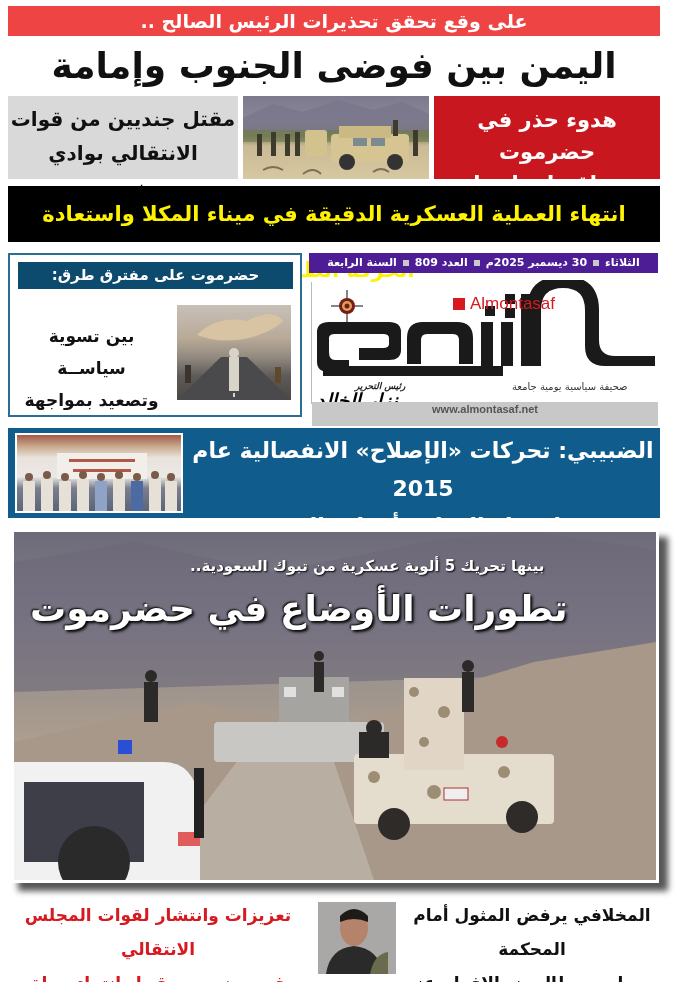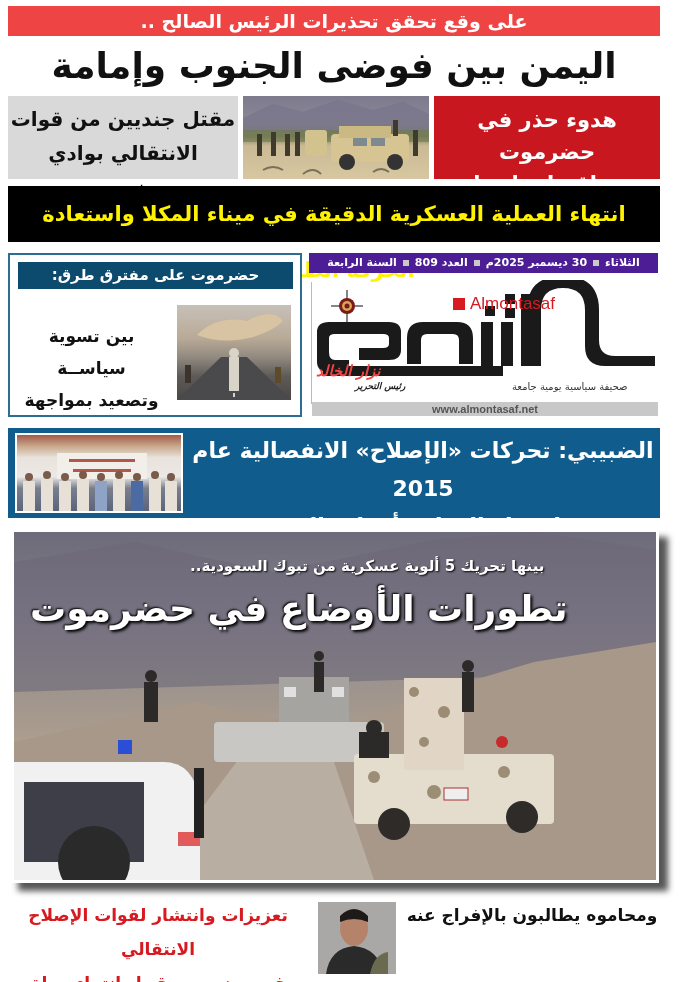--- a/index.html
+++ b/index.html
@@ -29,22 +29,22 @@
   #dateline { left: 309px; top: 253px; width: 349px; height: 20px; background: #4c1d95; color: #fff;
     font-size: 11px; font-weight: bold; text-align: center; line-height: 20px; white-space: nowrap; }
   .sq { display: inline-block; width: 6px; height: 6px; background: #c9c9c9; margin: 0 6px; vertical-align: middle; }
   #logo-area { left: 309px; top: 276px; width: 349px; height: 104px; }
   #logo-word { right: 0; top: 4px; width: 349px; height: 100px; }
   #brand-latin { left: 100px; top: 18px; font-family: "Liberation Sans", sans-serif; direction: ltr;
     color: #d71920; font-size: 17px; padding-left: 44px; }
   #brand-latin .redsq { display: inline-block; width: 12px; height: 12px; background: #d71920; margin-right: 5px; vertical-align: -1px; }
   #tagline { left: 512px; top: 381px; font-size: 10px; color: #333; white-space: nowrap; }
   #editor-label { left: 355px; top: 381px; font-size: 9px; font-weight: bold; color: #222; font-style: italic; white-space: nowrap; }
-  #editor-name { left: 316px; top: 362px; font-family: "DejaVu Serif", serif; font-size: 15px; font-weight: bold; font-style: italic; color: #ef4444; white-space: nowrap; }
-  #website { left: 312px; top: 402px; width: 346px; height: 14px; background: #c8c8c8; color: #555;
+  #editor-name { left: 316px; top: 389px; font-family: "DejaVu Serif", serif; font-size: 19px; font-weight: bold; font-style: italic; color: #000000; white-space: nowrap; }
+  #website { left: 312px; top: 402px; width: 346px; height: 24px; background: #c8c8c8; color: #555;
     font-family: "Liberation Sans", sans-serif; direction: ltr; font-size: 11px; font-weight: bold; text-align: center; line-height: 14px; }
   #masthead-border { left: 311px; top: 282px; width: 1px; height: 122px; background: #bbb; }
 
   
   #hadr-box { left: 8px; top: 253px; width: 294px; height: 164px; border: 2px solid #2b6e91; background: #fff; }
   #hadr-kicker { left: 18px; top: 262px; width: 275px; height: 27px; background: #0c4a6e; color: #fff;
     font-size: 15px; font-weight: bold; text-align: center; line-height: 27px; }
   #hadr-text { left: 14px; top: 320px; width: 155px; color: #111; font-size: 17px; font-weight: bold;
     text-align: center; line-height: 32px; }
   #hadr-photo { left: 177px; top: 305px; width: 114px; height: 95px; overflow: hidden;
@@ -243,27 +243,28 @@
     <circle cx="80" cy="330" r="36" fill="#2a2a2a"></circle>
     <rect x="164" y="300" width="22" height="14" fill="#e25b5b"></rect>
     <rect x="104" y="208" width="14" height="14" fill="#2a4fd6"></rect>
     <rect x="180" y="236" width="10" height="70" fill="#222"></rect>
   </svg>
 </div>
 <div id="photo-kicker" class="abs">بينها تحريك 5 ألوية عسكرية من تبوك السعودية..</div>
 <div id="photo-headline" class="abs">تطورات الأوضاع في حضرموت</div>
 
 <div id="bottom-right" class="abs">
+  <div>المخلافي يرفض المثول أمام المحكمة</div>
   <div>ومحاموه يطالبون بالإفراج عنه</div>
 </div>
 <div id="bottom-photo" class="abs">
   <svg width="78" height="72" viewBox="0 0 78 72">
     <rect x="0" y="0" width="78" height="72" fill="#a9a8a6"></rect>
     <ellipse cx="36" cy="26" rx="14" ry="18" fill="#b5836a"></ellipse>
     <path d="M22 14 q14 -14 28 0 v6 q-14 -6 -28 0 z" fill="#1e1a18"></path>
     <path d="M8 72 q4 -26 28 -28 q24 2 30 28 z" fill="#2a2a2a"></path>
     <path d="M52 72 q4 -20 18 -22 v22 z" fill="#6a6a4e"></path>
   </svg>
 </div>
 <div id="bottom-left" class="abs">
-  <div>تعزيزات وانتشار لقوات الإصلاح الانتقالي</div>
+  <div>تعزيزات وانتشار لقوات المجلس الانتقالي</div>
   <div>في حضرموت قبيل انتهاء مهلة السعودية</div>
 </div>
 
 </body></html>

